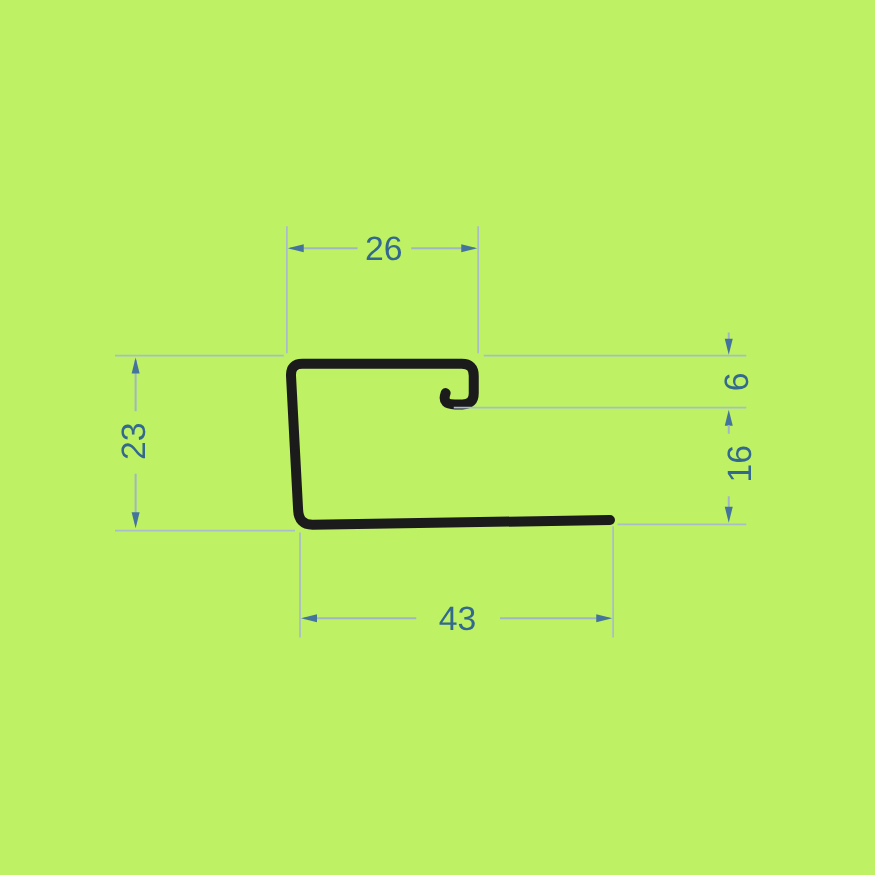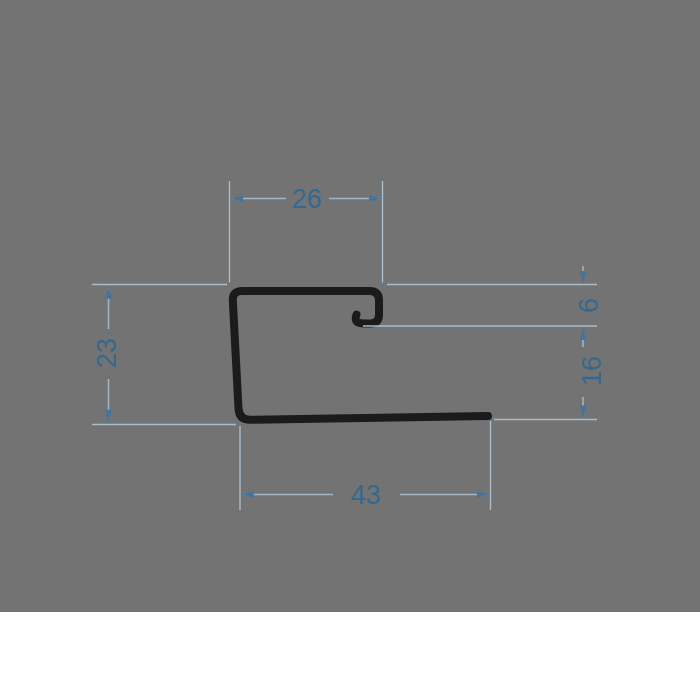--- a/index.html
+++ b/index.html
@@ -3,22 +3,22 @@
 <meta charset="utf-8">
 <style>
   html, body {
     margin: 0;
     padding: 0;
     background: #ffffff;
   }
   .canvas {
     position: relative;
     width: 700px;
-    height: 612px;
-    background: #737373;
+    height: 700px;
+    background: #bef264;
     overflow: hidden;
   }
   svg text {
     font-family: "Liberation Sans", sans-serif;
     font-size: 27px;
     fill: #33688f;
   }
   .dimline {
     stroke: #a0b5c5;
     stroke-width: 1.6;

